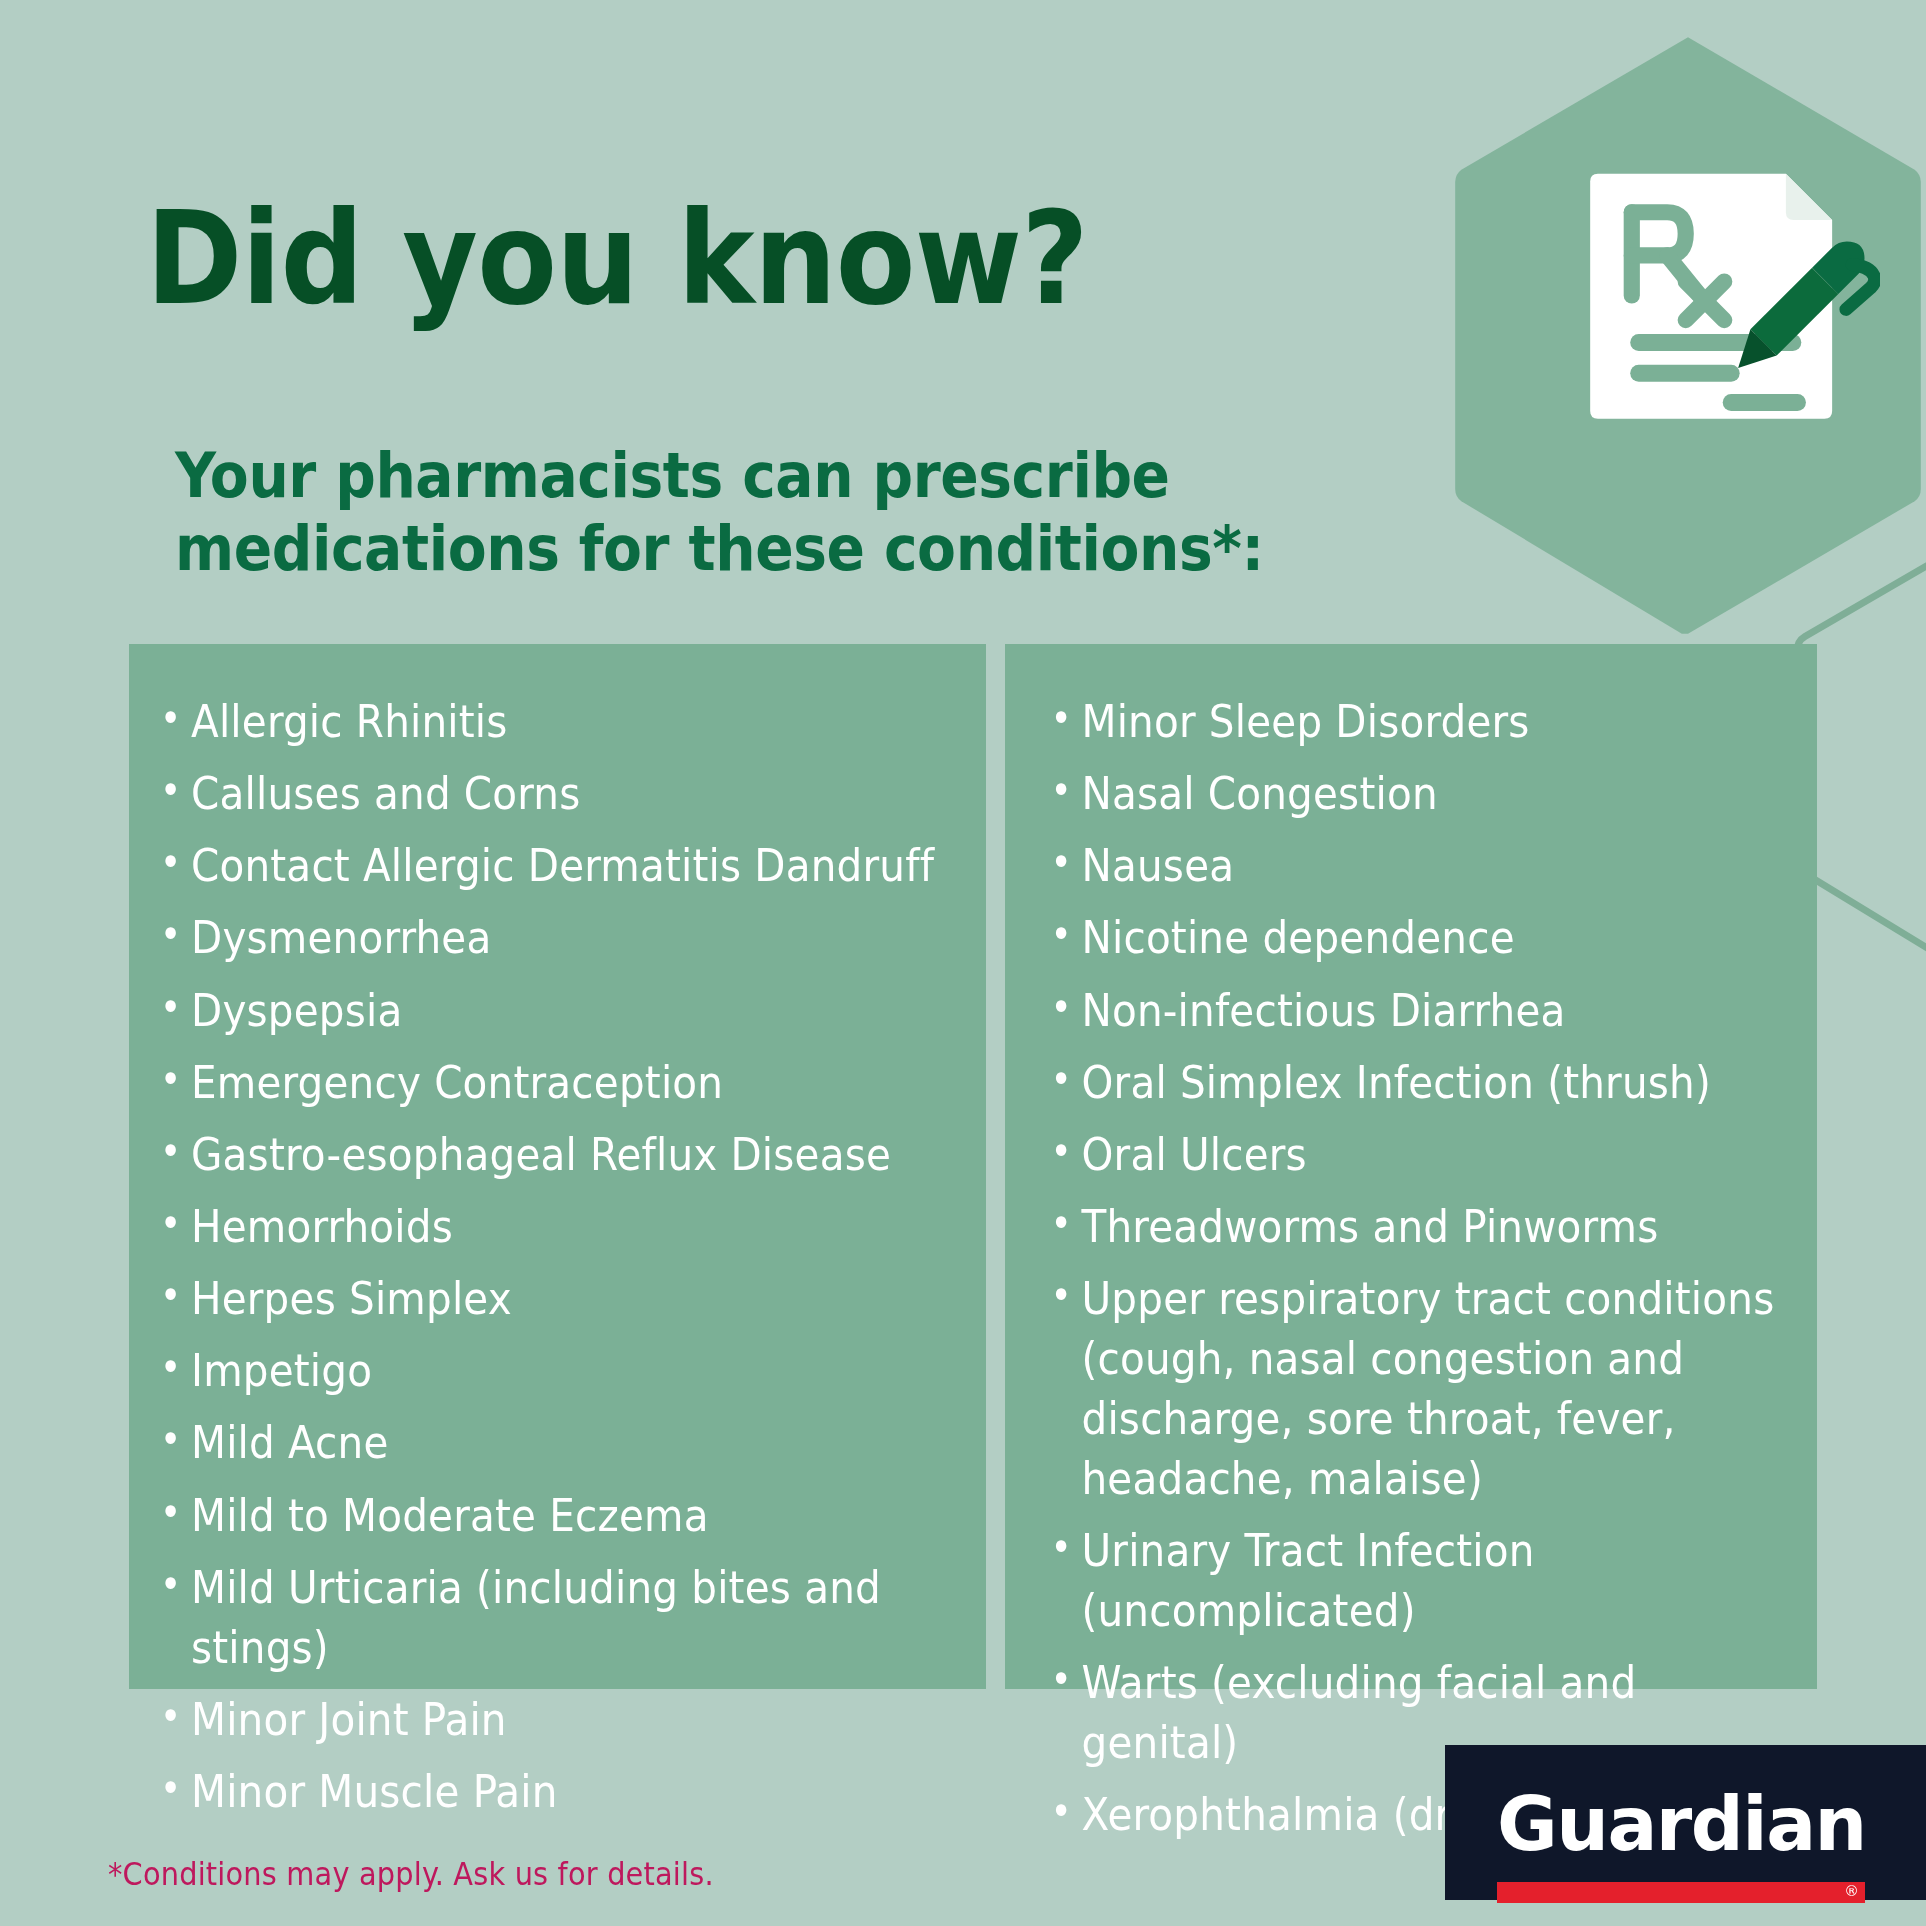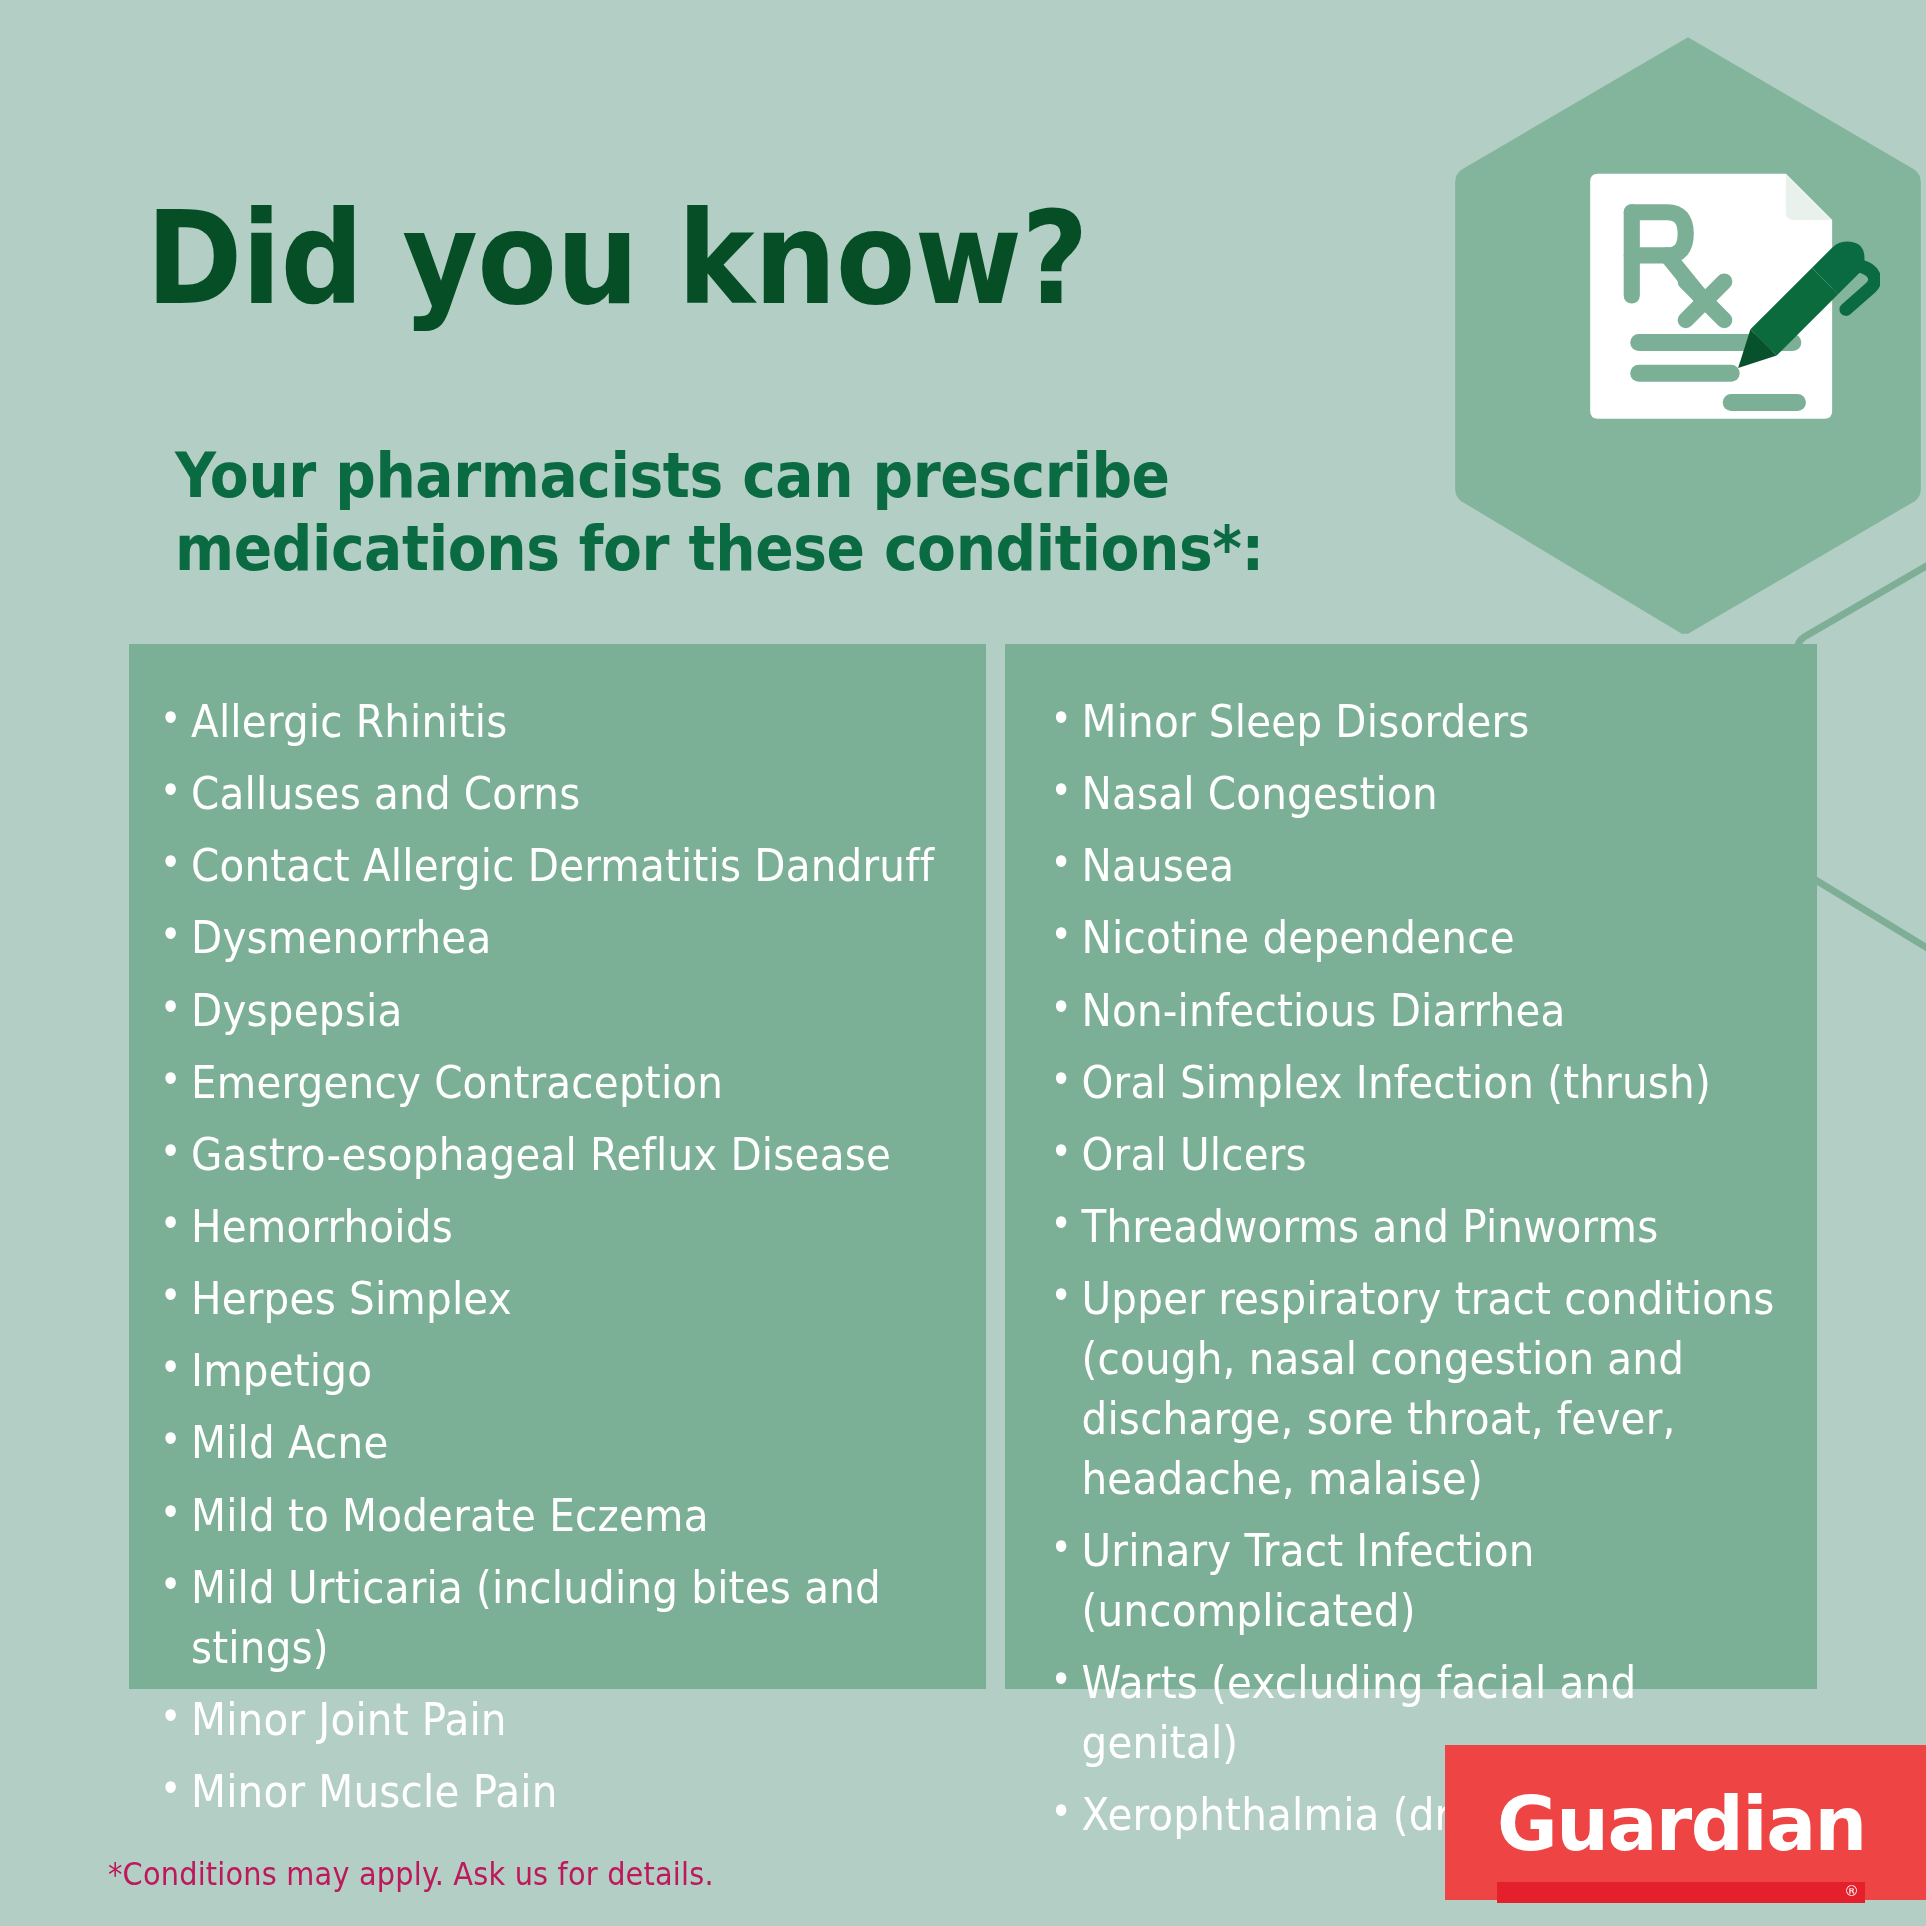--- a/index.html
+++ b/index.html
@@ -129,21 +129,21 @@
     letter-spacing: 0.2px;
   }
 
   
   #guardian-logo {
     position: absolute;
     left: 1445px;
     top: 1745px;
     width: 482px;
     height: 155px;
-    background: #ef4444;
+    background: #0f172a;
   }
   #guardian-wordmark {
     position: absolute;
     left: 52px;
     top: 42px;
     font-family: "DejaVu Sans", "Liberation Sans", sans-serif;
     font-size: 74px;
     font-weight: 700;
     color: #ffffff;
     letter-spacing: -1.5px;

